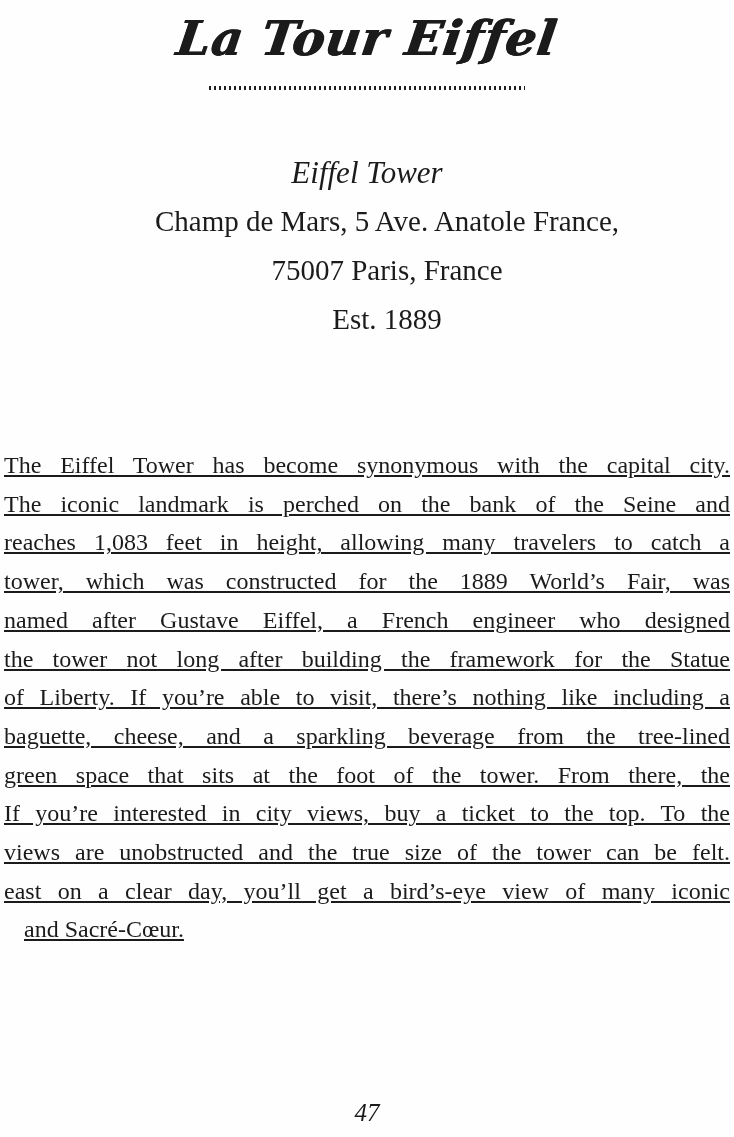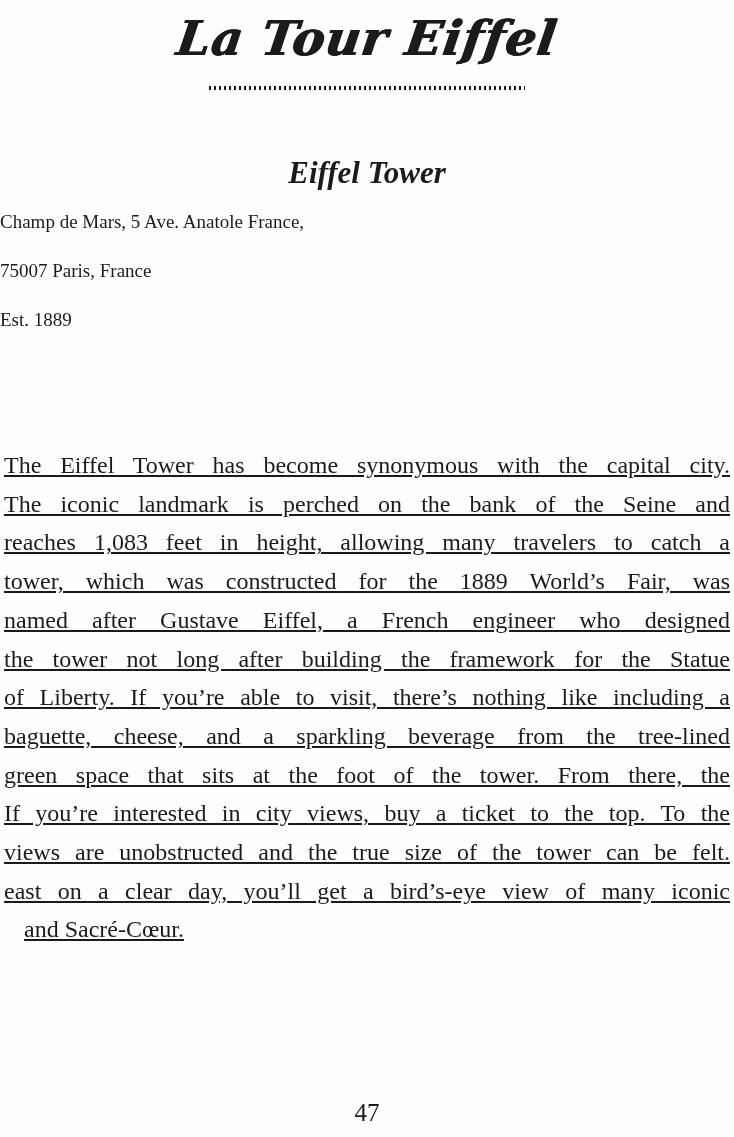--- a/index.html
+++ b/index.html
@@ -39,27 +39,28 @@
       to right,
       #1b1b1b 0px, #1b1b1b 2.5px,
       transparent 2.5px, transparent 5px
     );
   }
   .landmark-heading {
     margin-top: 58px;
     line-height: 49px;
     text-align: center;
     font-size: 31px;
-    font-weight: 700;
+    font-weight: 400;
     font-style: italic;
   }
   .address-line {
     line-height: 49px;
-    text-align: left;
-    font-size: 19px;
+    text-align: center;
+    font-size: 29px;
+    margin-left: 40px;
   }
   .body-text {
     margin: 102px 4px 0 4px;
     font-size: 24px;
     text-decoration: underline;
   }
   .bline {
     line-height: 38.7px;
     text-align: justify;
     text-align-last: justify;
@@ -69,20 +70,21 @@
     text-align-last: left;
     margin-left: 20px;
   }
   .page-number {
     position: absolute;
     bottom: 10px;
     left: 0;
     right: 0;
     text-align: center;
     font-size: 25px;
+    font-style: italic;
   }
 </style>
 </head>
 <body>
 
 <div class="page">
 
   <div class="script-title">La Tour Eiffel</div>
 
   <div class="dotted-divider"></div>

